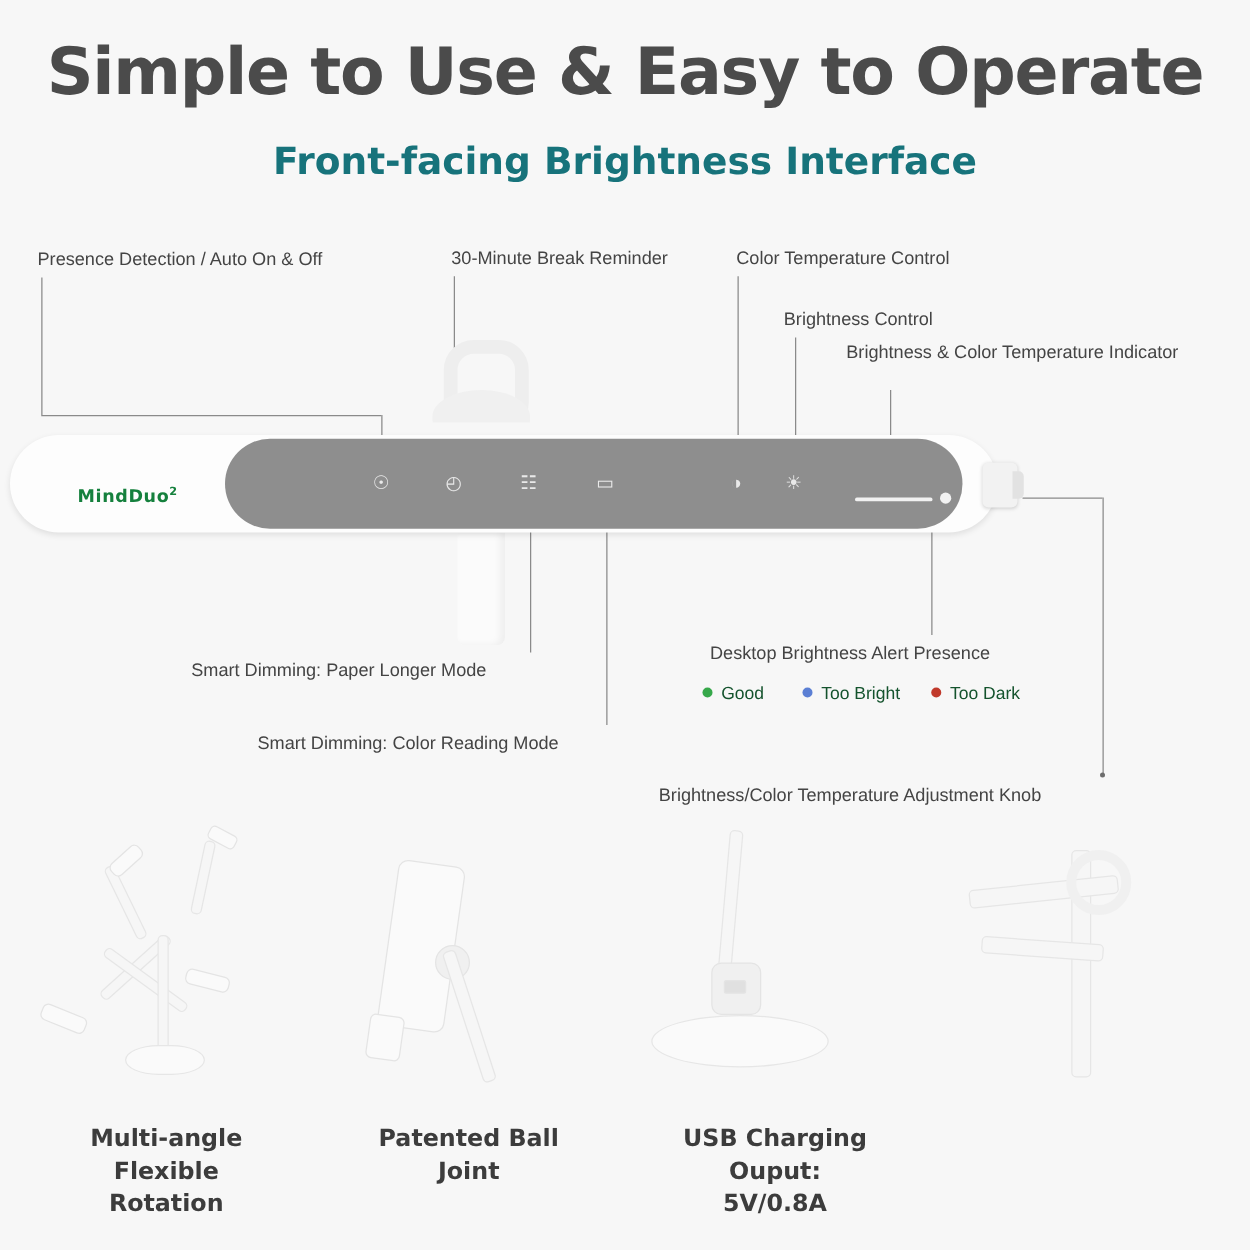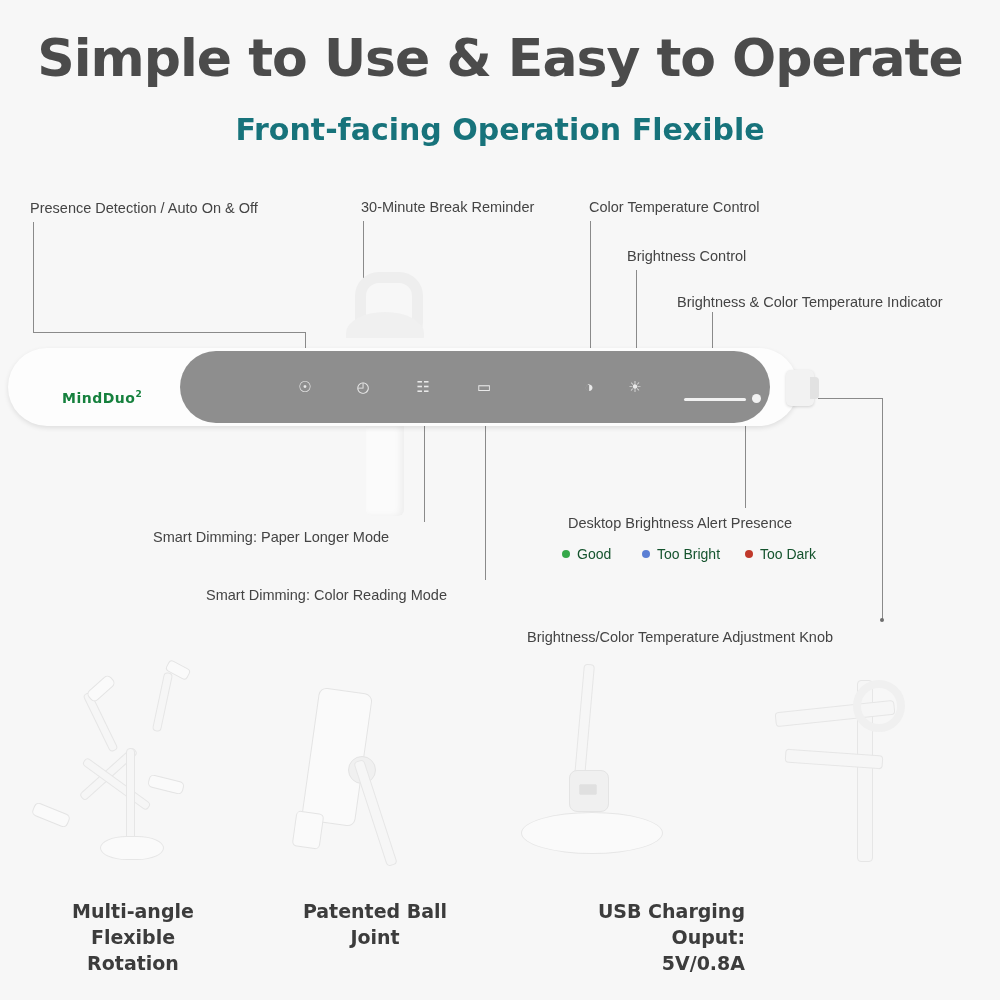--- a/index.html
+++ b/index.html
@@ -112,27 +112,27 @@
   .sh.d{background:#f0f0f0;}
   .rod{position:absolute;background:#f6f6f6;border:1px solid #e6e6e6;border-radius:4px;}
   .base{position:absolute;background:#fafafa;border:1px solid #e6e6e6;border-radius:50%/60%;}
 </style>
 </head>
 <body>
 
 <div class="page">
 
   <div class="title">Simple to Use &amp; Easy to Operate</div>
-  <div class="subtitle">Front-facing Operation Flexible</div>
+  <div class="subtitle">Front-facing Brightness Interface</div>
 
   <div class="lbl" style="left:30px;top:200px;">Presence Detection / Auto On &amp; Off</div>
   <div class="lbl" style="left:361px;top:199px;">30-Minute Break Reminder</div>
   <div class="lbl" style="left:589px;top:199px;">Color Temperature Control</div>
   <div class="lbl" style="left:627px;top:248px;">Brightness Control</div>
-  <div class="lbl" style="left:677px;top:294px;text-align:center;">Brightness &amp; Color Temperature Indicator</div>
+  <div class="lbl" style="left:677px;top:274px;text-align:center;">Brightness &amp; Color Temperature Indicator</div>
   <div class="lbl" style="left:153px;top:529px;">Smart Dimming: Paper Longer Mode</div>
   <div class="lbl" style="left:206px;top:587px;">Smart Dimming: Color Reading Mode</div>
   <div class="lbl" style="left:568px;top:515px;">Desktop Brightness Alert Presence</div>
   <div class="lbl" style="left:527px;top:629px;">Brightness/Color Temperature Adjustment Knob</div>
 
   <div class="ln lnv" style="left:33px;top:222px;height:110px;"></div>
   <div class="ln lnh" style="left:33px;top:332px;width:272px;"></div>
   <div class="ln lnv" style="left:305px;top:332px;height:44px;"></div>
   <div class="dot" style="left:303px;top:373px;"></div>
 
@@ -228,21 +228,21 @@
 Rotation</div>
   </div>
 
   <div class="feat" style="left:495px;">
     <div class="art">
       <div class="rod" style="left:84px;top:4px;width:9px;height:112px;transform:rotate(5deg);"></div>
       <div class="sh d" style="left:74px;top:110px;width:38px;height:40px;border-radius:8px;"></div>
       <div class="sh" style="left:84px;top:124px;width:16px;height:9px;border-radius:2px;background:#e0e0e0;"></div>
       <div class="base" style="left:26px;top:152px;width:140px;height:40px;border-radius:50%;"></div>
     </div>
-    <div class="cap" style="white-space:pre-line;text-align:right;">USB Charging
+    <div class="cap" style="white-space:pre-line;">USB Charging
 Ouput:
 5V/0.8A</div>
   </div>
 
   <div class="feat" style="left:745px;">
     <div class="art">
       <div class="rod" style="left:112px;top:20px;width:14px;height:180px;"></div>
       <div class="rod" style="left:30px;top:46px;width:118px;height:13px;transform:rotate(-6deg);"></div>
       <div class="sh" style="left:108px;top:20px;width:36px;height:36px;border-radius:50%;background:transparent;border:8px solid #f0f0f0;"></div>
       <div class="rod" style="left:40px;top:92px;width:96px;height:12px;transform:rotate(4deg);"></div>

